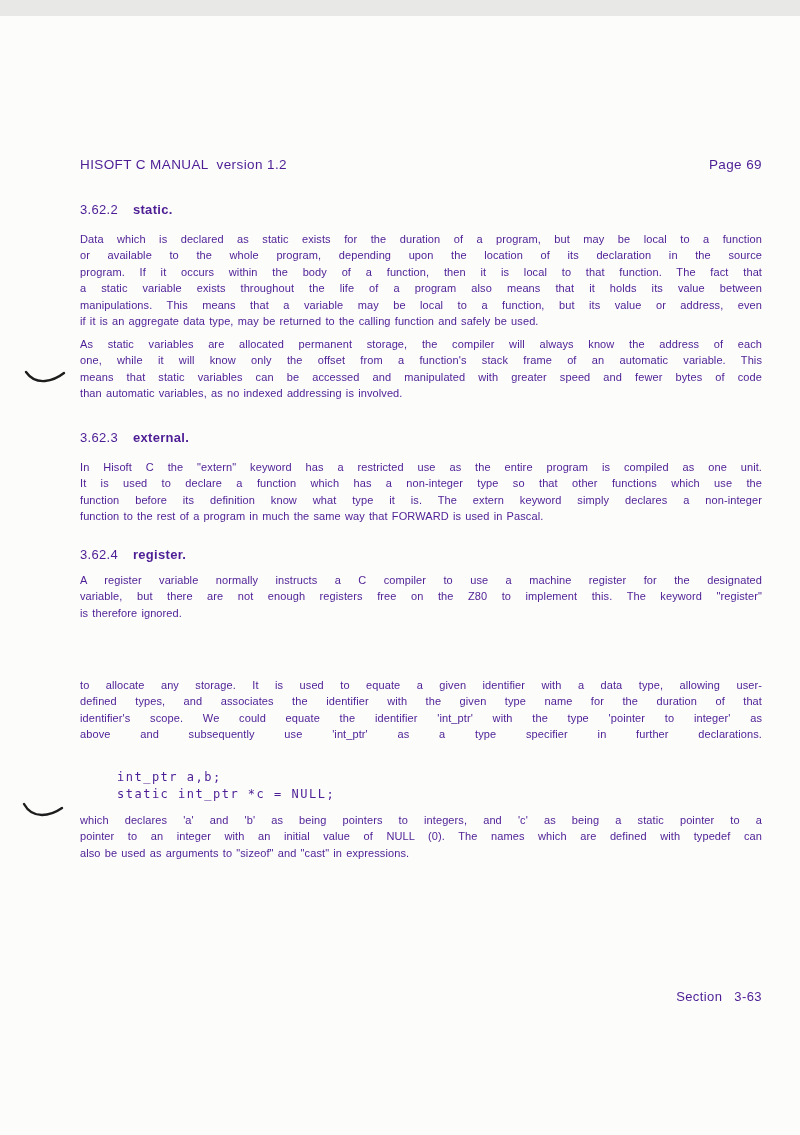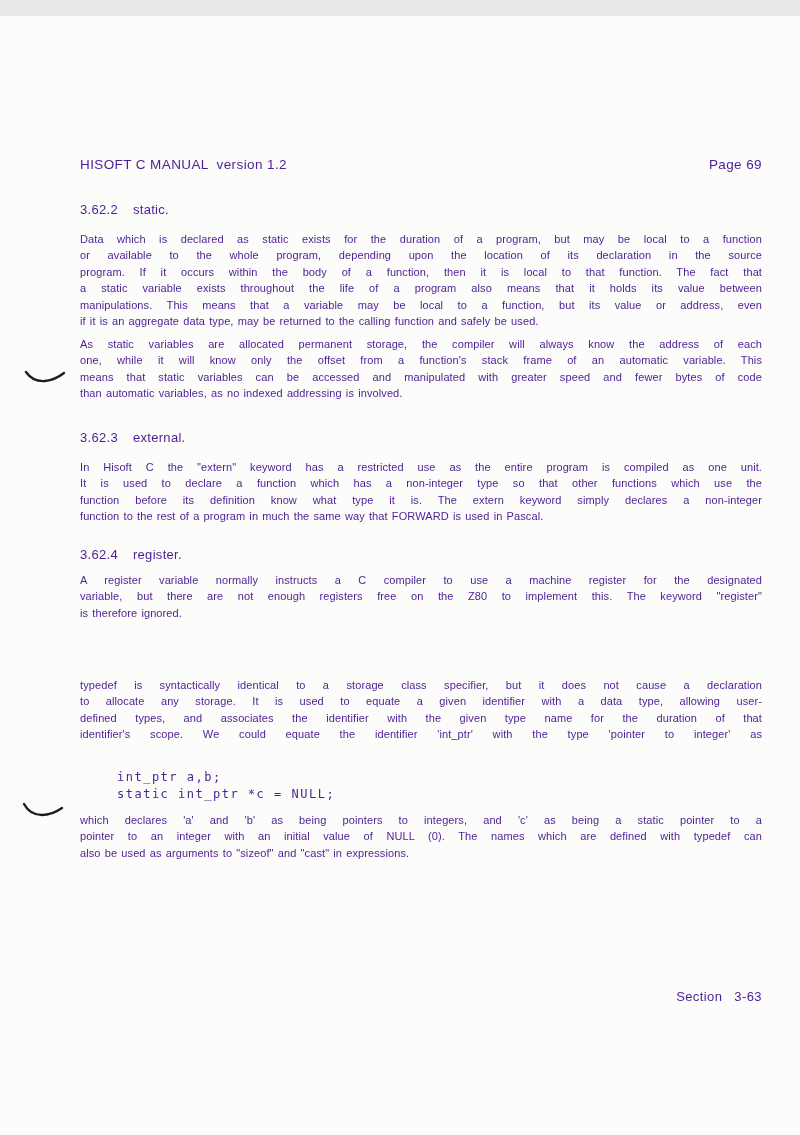--- a/index.html
+++ b/index.html
@@ -22,21 +22,21 @@
     display: flex;
     justify-content: space-between;
     font-size: 13.5px;
     letter-spacing: 0.4px;
     white-space: pre;
   }
 
   
   .sec-heading { font-size: 13px; letter-spacing: 0.3px; }
   .sec-heading .num { margin-right: 15px; }
-  .sec-heading .ttl { font-weight: normal; }
+  .sec-heading .ttl { font-weight: bold; }
 
   
   .para { font-size: 11px; word-spacing: 1px; letter-spacing: 0.1px; }
   .jline {
     text-align: justify;
     height: 16.4px;
     line-height: 16.4px;
     overflow: hidden;
   }
   .jline::after { content: ""; display: inline-block; width: 100%; }
@@ -113,24 +113,24 @@
   </div>
 
   <div class="abs content para" style="top:556px">
       <div class="jline">A register variable normally instructs a C compiler to use a machine register for the designated</div>
       <div class="jline">variable, but there are not enough registers free on the Z80 to implement this. The keyword "register"</div>
       <div class="pline">is therefore ignored.</div>
     </div>
 
 
   <div class="abs content para" style="top:661px">
-      <div class="jline">typedef is syntactically identical to a storage class specifier, but it does not cause a declaration</div>
       <div class="jline">to allocate any storage. It is used to equate a given identifier with a data type, allowing user-</div>
       <div class="jline">defined types, and associates the identifier with the given type name for the duration of that</div>
       <div class="jline">identifier's scope. We could equate the identifier 'int_ptr' with the type 'pointer to integer' as</div>
+      <div class="jline">above and subsequently use 'int_ptr' as a type specifier in further declarations.</div>
     </div>
 
   <div class="abs code" style="top:753px">
       <div class="pline">int_ptr a,b;</div>
       <div class="pline">static int_ptr *c = NULL;</div>
     </div>
 
   <div class="abs content para" style="top:796px">
       <div class="jline">which declares 'a' and 'b' as being pointers to integers, and 'c' as being a static pointer to a</div>
       <div class="jline">pointer to an integer with an initial value of NULL (0).  The names which are defined with typedef can</div>

